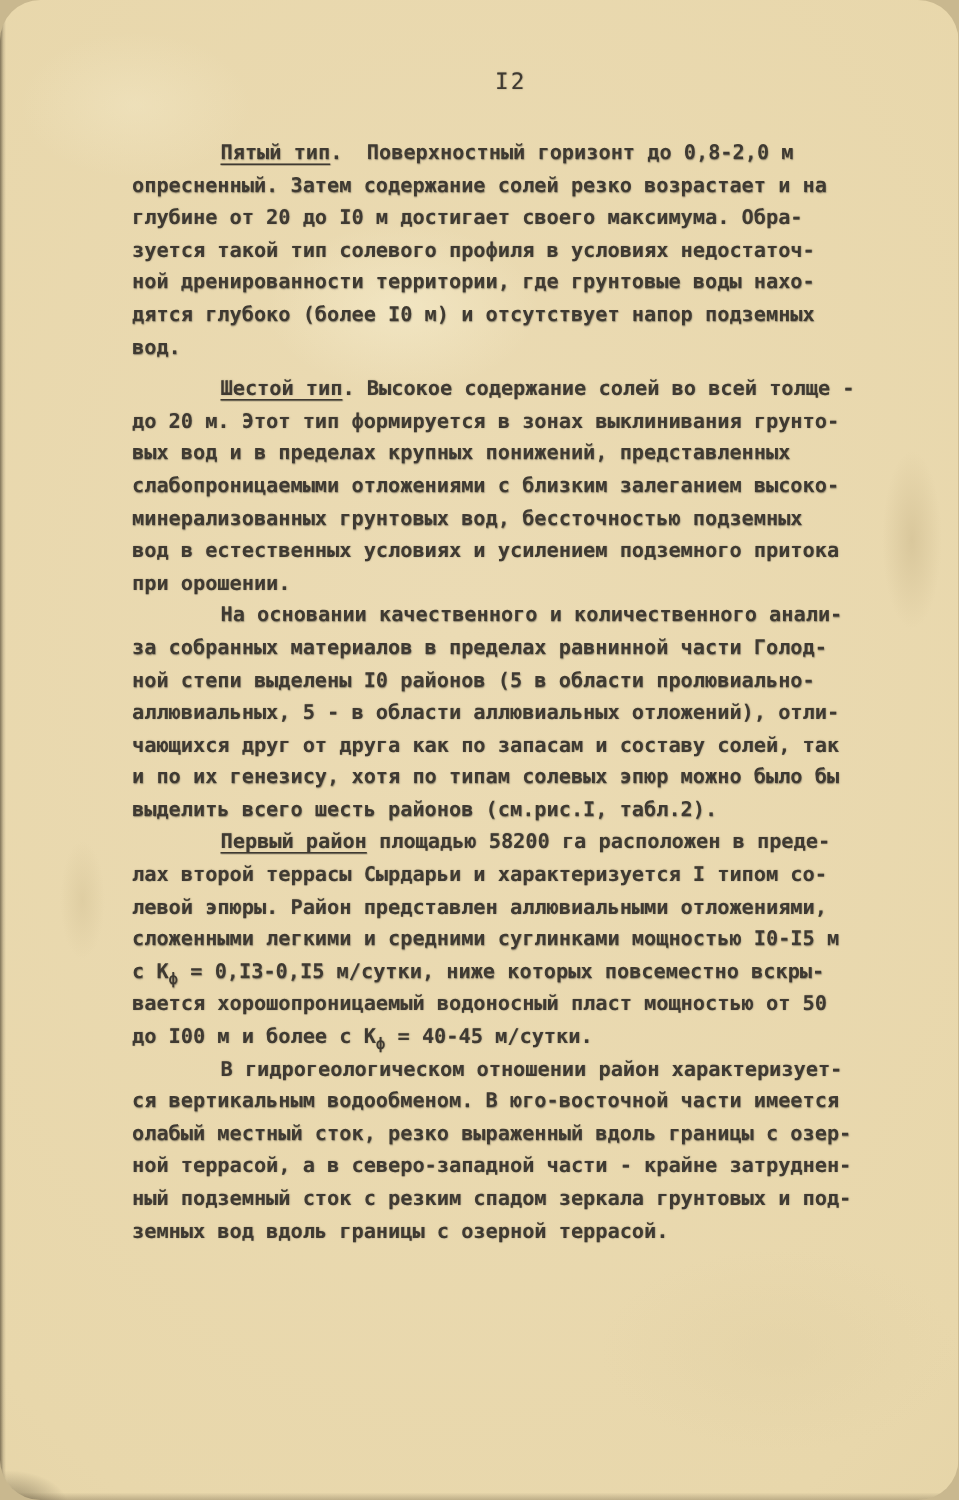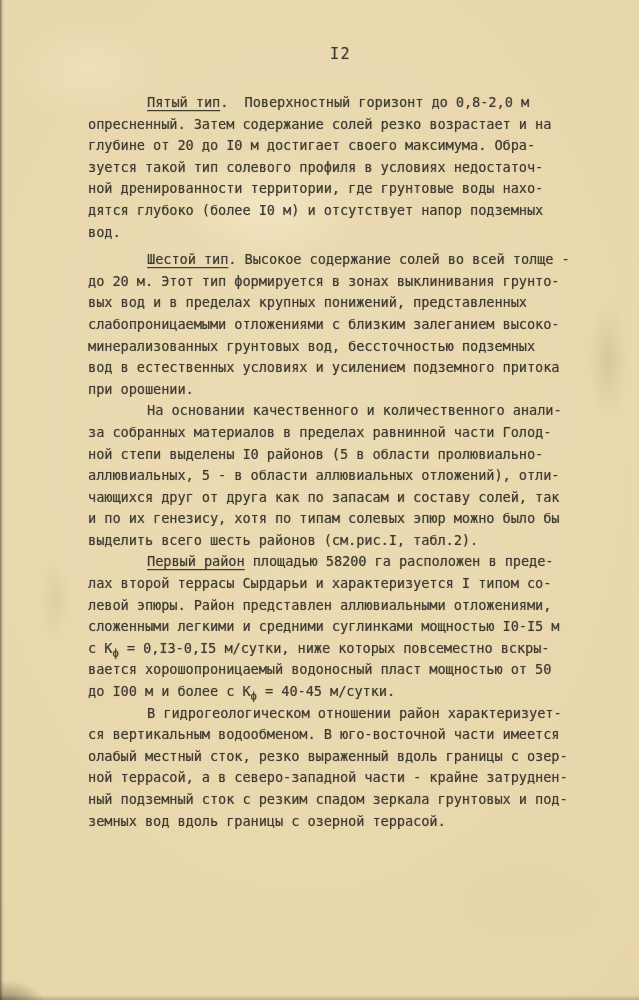--- a/index.html
+++ b/index.html
@@ -13,20 +13,21 @@
   .page {
     position: relative;
     width: 639px;
     height: 1000px;
     overflow: hidden;
     background:
       radial-gradient(ellipse 130px 80px at 268px 205px, rgba(250,243,214,0.45), transparent 70%),
       radial-gradient(ellipse 110px 70px at 90px 70px, rgba(246,237,206,0.35), transparent 70%),
       radial-gradient(ellipse 160px 90px at 520px 900px, rgba(226,209,165,0.5), transparent 75%),
       radial-gradient(ellipse 130% 120% at 48% 42%, #ebdbb4 0%, #e8d7ab 55%, #e1cfa1 82%, #d3bf8f 100%);
+    border-radius: 27px;
   }
   .edge-left {
     position: absolute;
     left: 0; top: 0; bottom: 0;
     width: 4px;
     background: linear-gradient(to right, rgba(45,36,22,0.55), rgba(45,36,22,0.15) 55%, transparent);
     pointer-events: none;
   }
   .edge-bottom {
     position: absolute;
@@ -69,21 +70,21 @@
   }
   .text-block {
     position: absolute;
     left: 88px;
     top: 92px;
     width: 500px;
     font-size: 13.5px;
     line-height: 21.6px;
     white-space: pre;
   }
-  .paragraph { margin: 0; }
+  .paragraph { margin: 0; font-weight: bold; }
   .paragraph:nth-child(2) { margin-top: 6px; }
   .line { height: 21.6px; }
   .line.first { padding-left: 59px; }
   .u {
     text-decoration: underline;
     text-underline-offset: 3px;
     text-decoration-thickness: 1.2px;
   }
   sub.typ {
     font-size: 10.5px;

